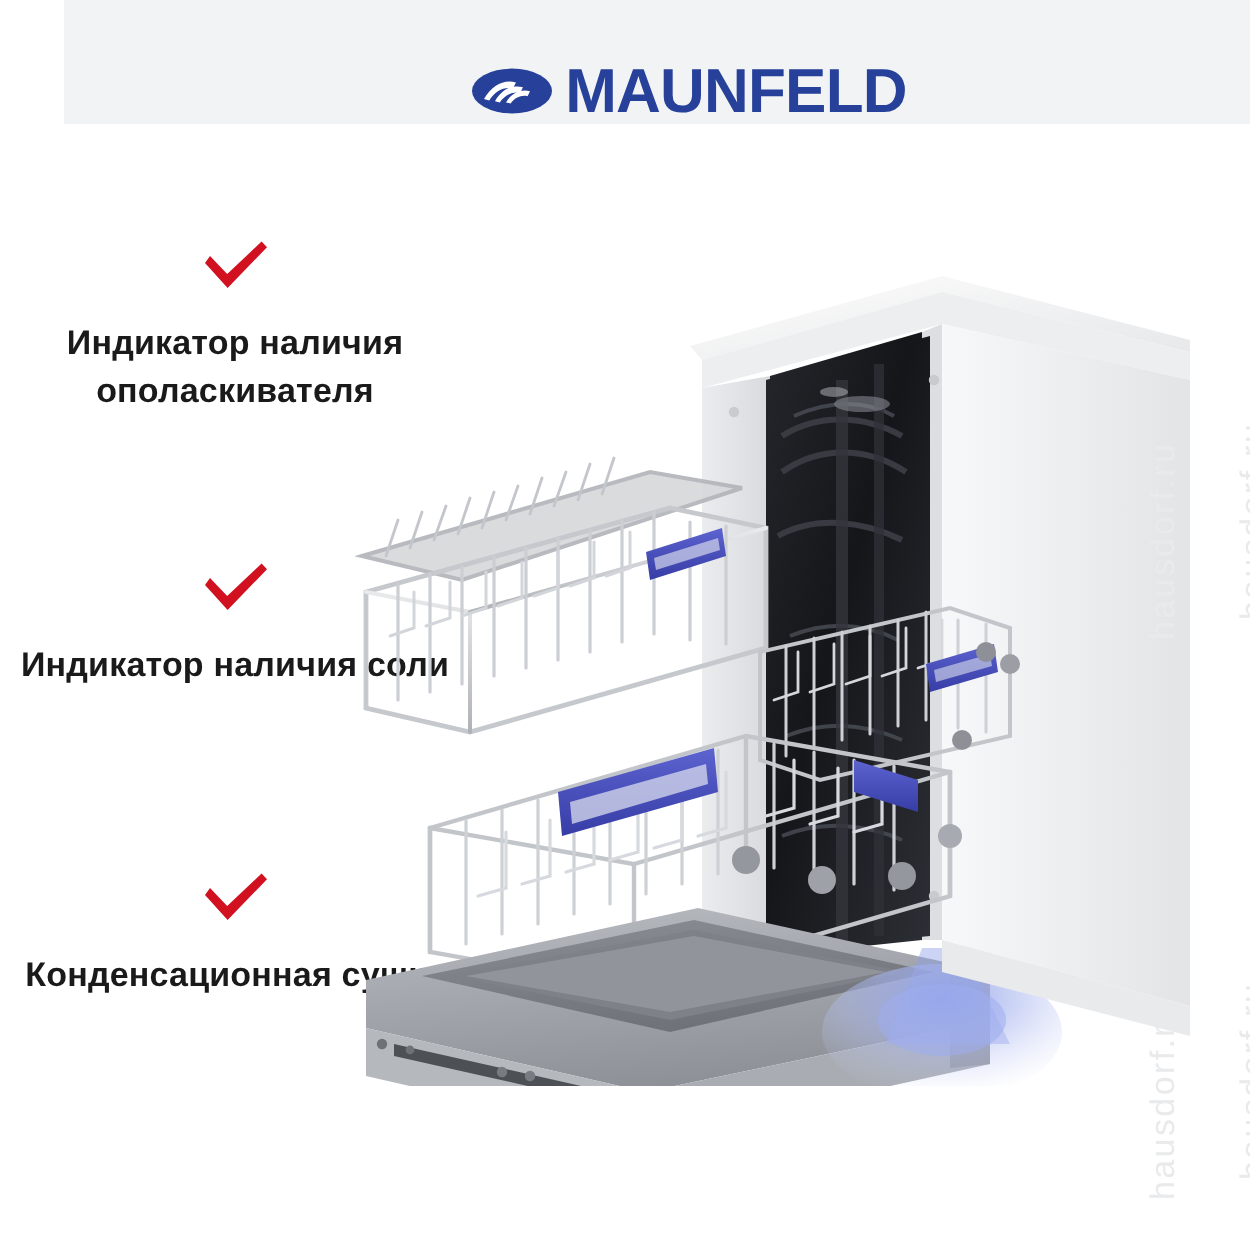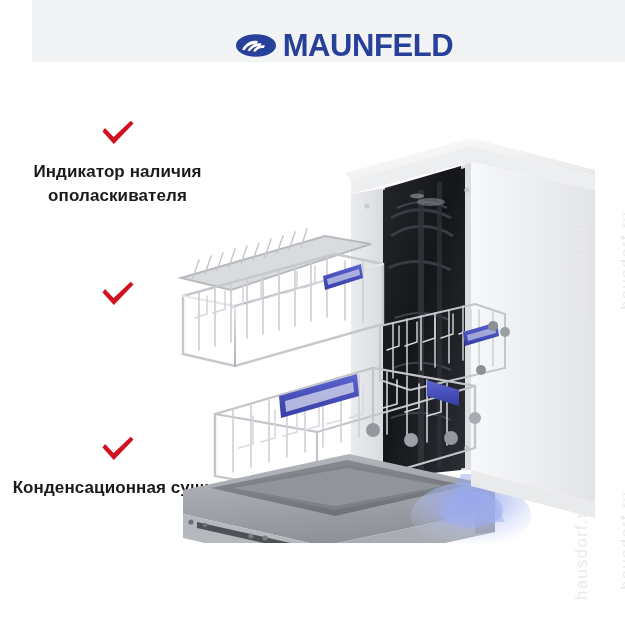--- a/index.html
+++ b/index.html
@@ -150,20 +150,21 @@
       </span>
       <div class="feature-label">Индикатор наличия ополаскивателя</div>
     </div>
 
     <div class="feature f2">
       <span>
         <svg class="check-icon" viewBox="0 0 36 27" xmlns="http://www.w3.org/2000/svg">
           <path d="M2.5 12.5 L5.0 9.0 L13.6 18.0 L30.8 1.8 L33.5 4.6 L13.8 25.0 Z" fill="#d1111f"></path>
         </svg>
       </span>
+      <div class="feature-label">Индикатор наличия соли</div>
     </div>
 
     <div class="feature f3">
       <span>
         <svg class="check-icon" viewBox="0 0 36 27" xmlns="http://www.w3.org/2000/svg">
           <path d="M2.5 12.5 L5.0 9.0 L13.6 18.0 L30.8 1.8 L33.5 4.6 L13.8 25.0 Z" fill="#d1111f"></path>
         </svg>
       </span>
       <div class="feature-label">Конденсационная сушка</div>
     </div>

